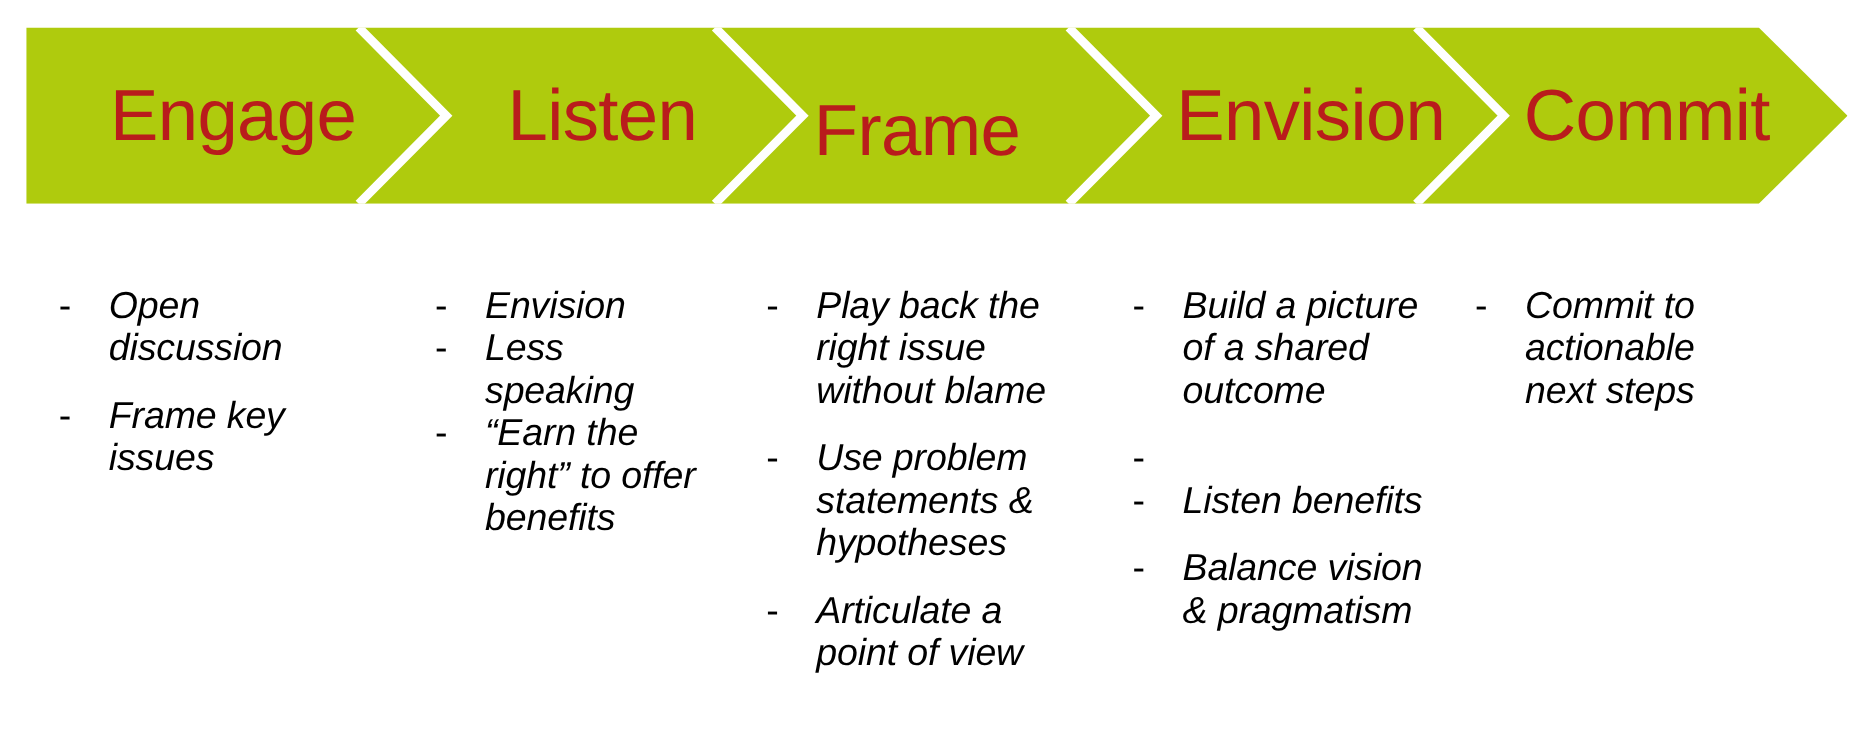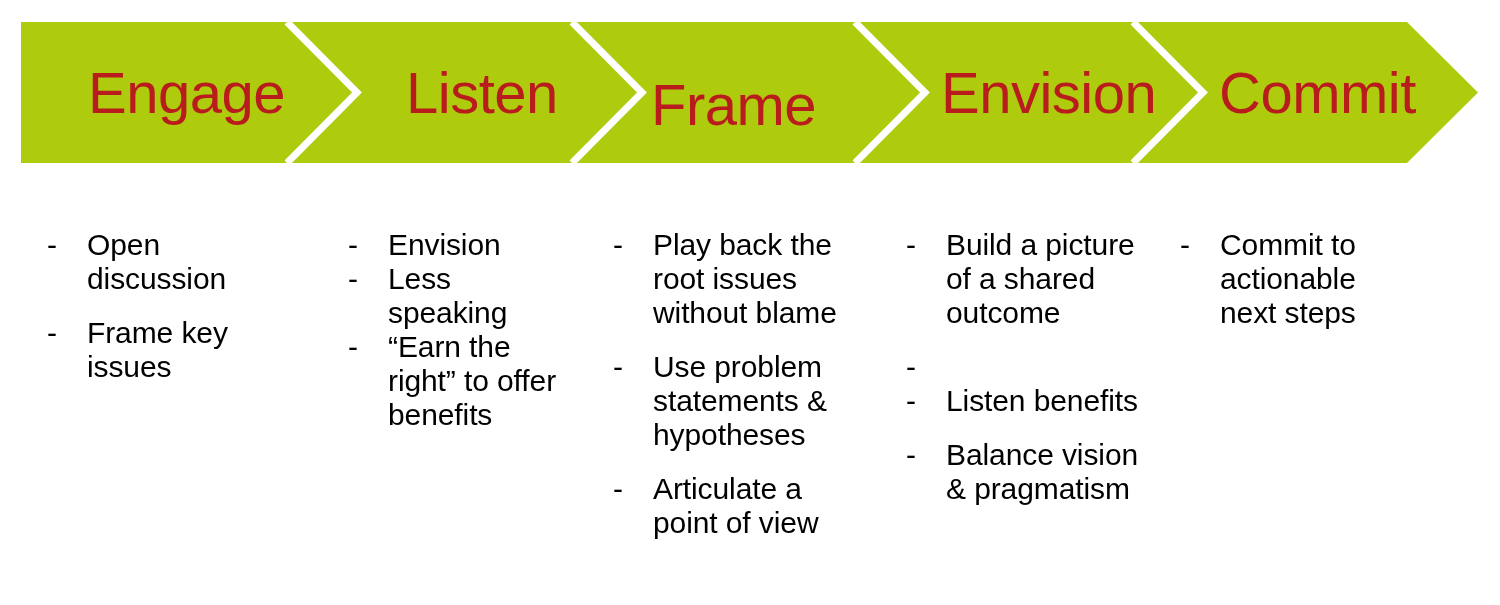--- a/index.html
+++ b/index.html
@@ -82,20 +82,21 @@
     font-size: 30px;
     line-height: 34px;
     color: #000000;
   }
   .bullet-text {
     flex: 1 1 auto;
     font-size: 30px;
     line-height: 34px;
     color: #000000;
     letter-spacing: -0.1px;
+    font-style: italic;
   }
   .bullet-col.c2 .bullet-text { max-width: 190px; }
   .bullet-col.c3 .bullet-text { max-width: 190px; }
   .bullet-col.c4 .bullet-text { max-width: 195px; }
   .bullet-col.c5 .bullet-text { max-width: 150px; }
   .bullet-col.c1 .bullet-text { max-width: 145px; }
 </style>
 </head>
 <body>
 
@@ -141,21 +142,21 @@
     </div>
     <div class="bullet-item">
       <span class="bullet-dash">-</span>
       <span class="bullet-text">“Earn the right” to offer benefits</span>
     </div>
   </div>
 
   <div class="bullet-col c3">
     <div class="bullet-item">
       <span class="bullet-dash">-</span>
-      <span class="bullet-text">Play back the root issues without blame</span>
+      <span class="bullet-text">Play back the right issue without blame</span>
     </div>
     <div class="bullet-item">
       <span class="bullet-dash">-</span>
       <span class="bullet-text">Use problem statements &amp; hypotheses</span>
     </div>
     <div class="bullet-item">
       <span class="bullet-dash">-</span>
       <span class="bullet-text">Articulate a point of view</span>
     </div>
   </div>

